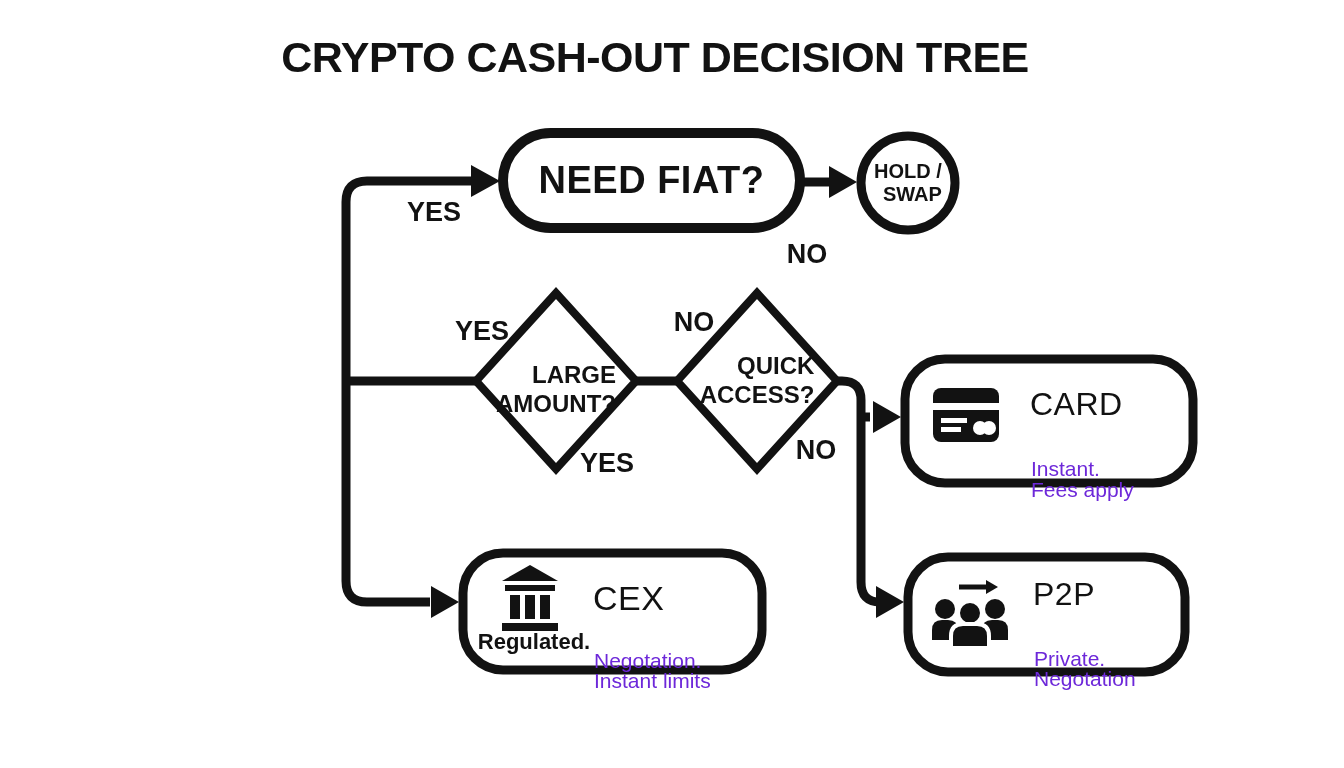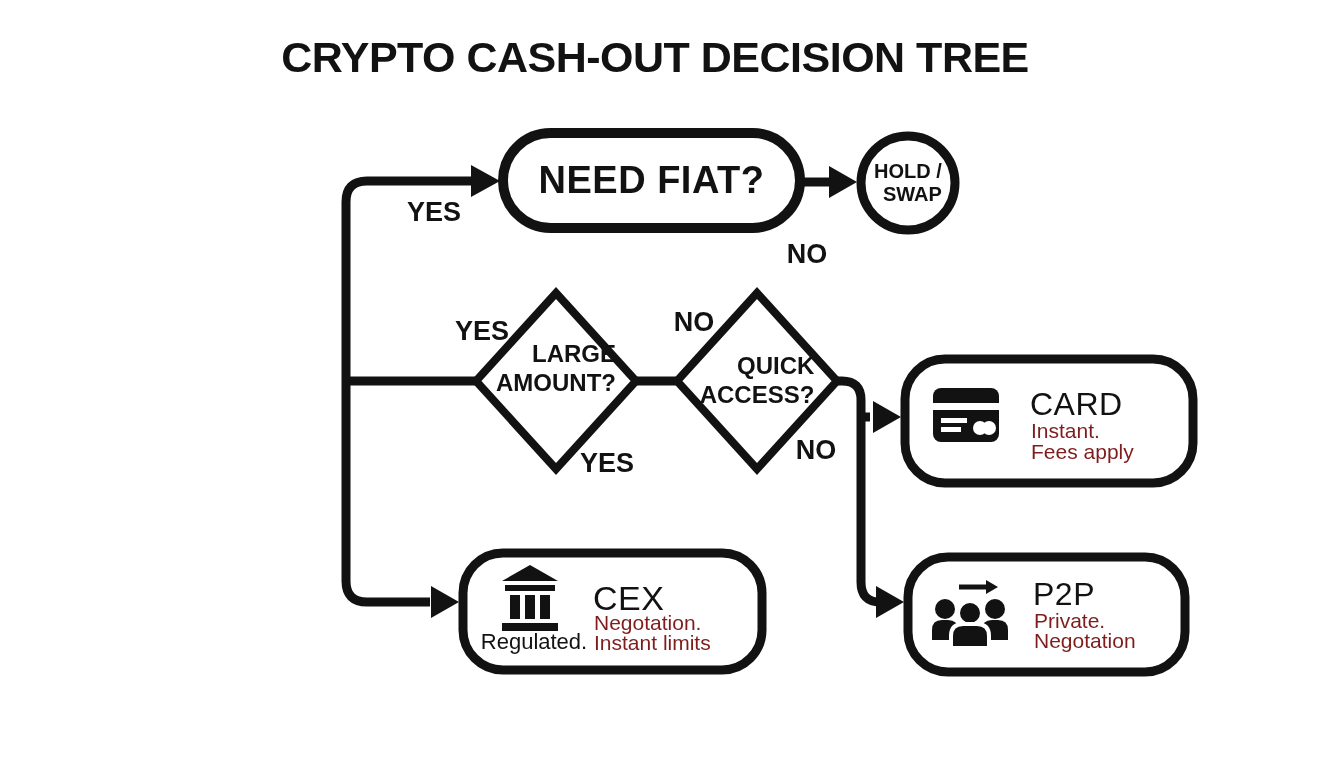--- a/index.html
+++ b/index.html
@@ -11,26 +11,26 @@
   .txt{position:absolute;color:#121212;}
   .center{display:flex;align-items:center;justify-content:center;text-align:right;}
   .bold{font-weight:bold;}
   .preline{white-space:pre-line;}
   .page-title{
     left:0;top:33px;width:1310px;text-align:center;
     font-size:43px;font-weight:bold;letter-spacing:-0.5px;
   }
   .node-pill-label{left:503px;top:133px;width:297px;height:95px;font-size:38px;letter-spacing:0.5px;}
   .node-circle-label{left:858px;top:133px;width:100px;height:100px;font-size:20px;line-height:1.15;}
-  .node-diamond1-label{left:476px;top:281px;width:160px;height:176px;font-size:24px;line-height:1.2;}
+  .node-diamond1-label{left:476px;top:302px;width:160px;height:176px;font-size:24px;line-height:1.2;}
   .node-diamond2-label{left:677px;top:293px;width:160px;height:176px;font-size:24px;line-height:1.2;}
   .edge-label{width:90px;text-align:center;font-size:27px;font-weight:bold;}
   .box-title{font-size:32px;font-weight:normal;letter-spacing:0.5px;}
-  .box-sub{font-size:21px;font-weight:400;color:#7f1d1d;}
-  .cex-caption{left:472px;top:629px;width:124px;text-align:center;font-size:22px;font-weight:400;}
+  .box-sub{font-size:21px;font-weight:400;color:#6d28d9;margin-top:38px;}
+  .cex-caption{left:472px;top:629px;width:124px;text-align:center;font-size:22px;font-weight:700;}
 </style>
 </head>
 <body>
 
 <div class="stage">
 
   <svg class="layer" width="1344" height="768" viewBox="0 0 1344 768">
 
     <g stroke="#121212" stroke-width="9" fill="none">
       <path d="M 491 181 H 367 Q 346 181 346 202 V 581 Q 346 602 367 602 H 430"></path>

